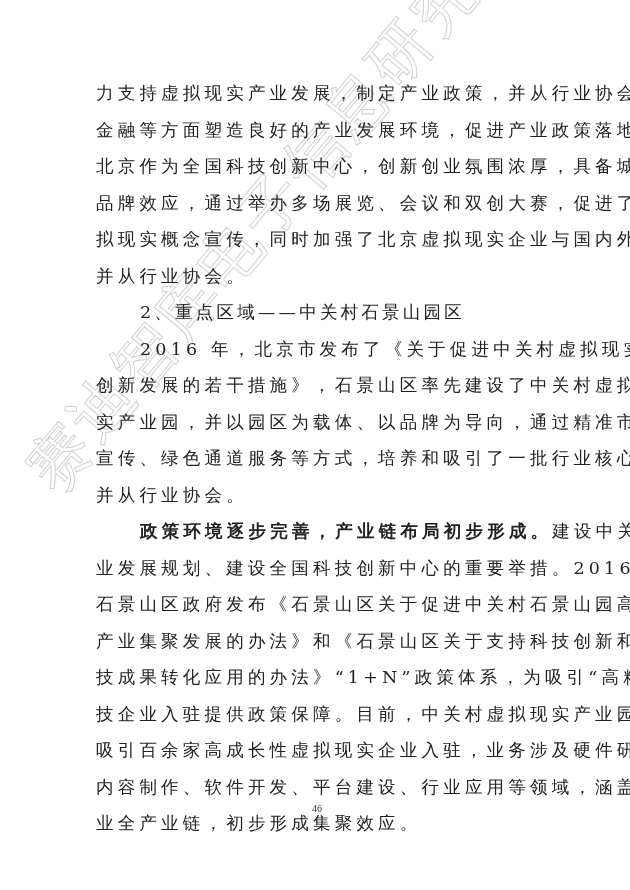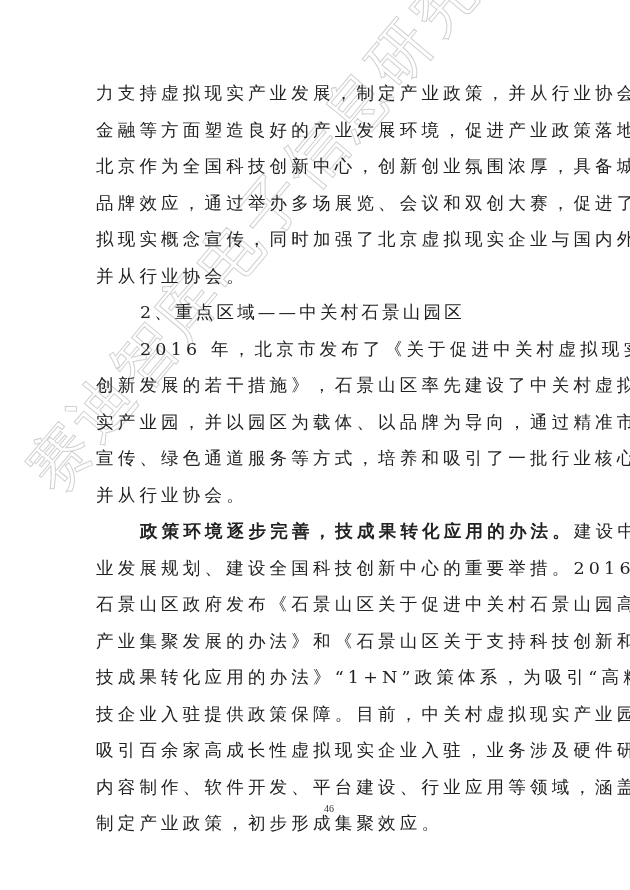--- a/index.html
+++ b/index.html
@@ -36,21 +36,21 @@
     color: #222;
   }
   .line.indent { padding-left: 44px; }
   .heading {
     font-weight: normal;
     letter-spacing: 3.2px;
   }
   .bold { font-weight: bold; }
   .page-number {
     position: absolute;
-    left: 324px;
+    left: 312px;
     top: 803px;
     font-size: 10px;
     font-family: "Liberation Serif", serif;
     color: #333;
   }
   .watermark {
     position: absolute;
     left: 40px;
     top: 440px;
     transform: rotate(-50deg);
@@ -86,26 +86,26 @@
 
     <div class="para">
       <div class="line indent">2016 年，北京市发布了《关于促进中关村虚拟现实产业</div>
       <div class="line">创新发展的若干措施》，石景山区率先建设了中关村虚拟现</div>
       <div class="line">实产业园，并以园区为载体、以品牌为导向，通过精准市场</div>
       <div class="line">宣传、绿色通道服务等方式，培养和吸引了一批行业核心人</div>
       <div class="line">并从行业协会。</div>
     </div>
 
     <div class="para">
-      <div class="line indent"><span class="bold">政策环境逐步完善，技成果转化应用的办法。</span><span>建设中关村</span></div>
+      <div class="line indent"><span class="bold">政策环境逐步完善，产业链布局初步形成。</span><span>建设中关村</span></div>
       <div class="line">业发展规划、建设全国科技创新中心的重要举措。2016 年，</div>
       <div class="line">石景山区政府发布《石景山区关于促进中关村石景山园高端</div>
       <div class="line">产业集聚发展的办法》和《石景山区关于支持科技创新和科</div>
       <div class="line">技成果转化应用的办法》“1+N”政策体系，为吸引“高精尖”科</div>
       <div class="line">技企业入驻提供政策保障。目前，中关村虚拟现实产业园已</div>
       <div class="line">吸引百余家高成长性虚拟现实企业入驻，业务涉及硬件研发、</div>
       <div class="line">内容制作、软件开发、平台建设、行业应用等领域，涵盖行</div>
-      <div class="line">制定产业政策，初步形成集聚效应。</div>
+      <div class="line">业全产业链，初步形成集聚效应。</div>
     </div>
   </div>
 
   <div class="page-number">46</div>
 </div>
 
 </body></html>

